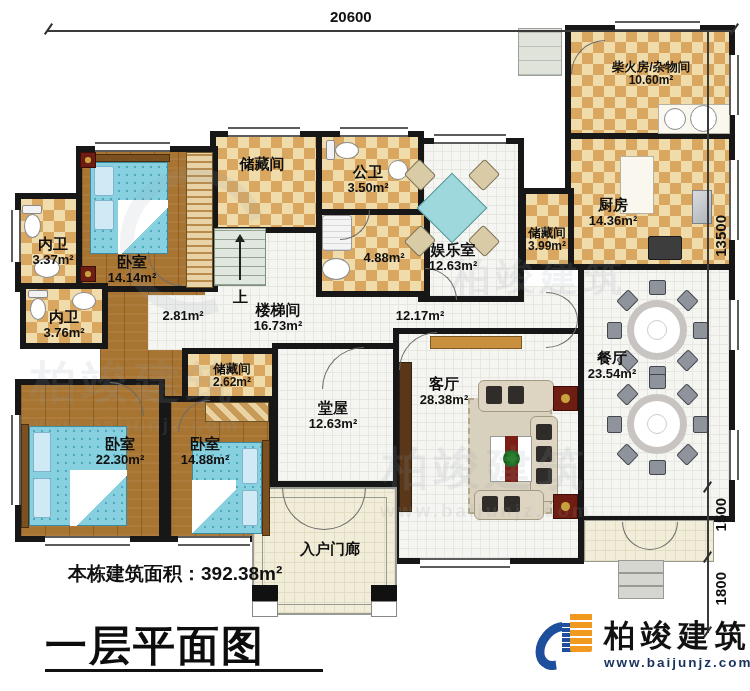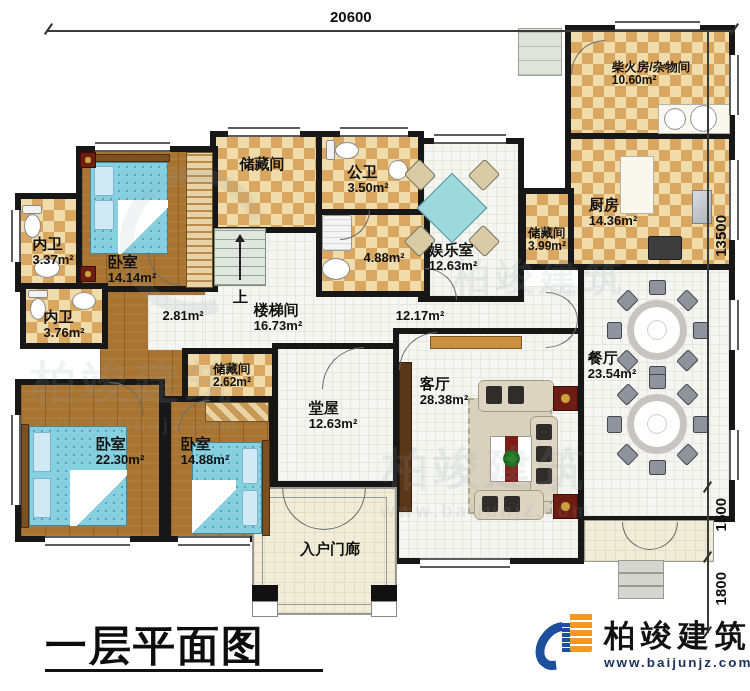--- a/index.html
+++ b/index.html
@@ -7,21 +7,21 @@
   #canvas{position:relative;width:750px;height:691px;background:#ffffff;overflow:hidden;}
   
   .room{position:absolute;box-sizing:border-box;border:6px solid #171717;}
   .nob{border:none;}
   .checker{background:repeating-conic-gradient(#d9a75f 0% 25%,#f0dcab 0% 50%) 0 0/22px 22px;}
   .wood{background-color:#a87431;background-image:repeating-linear-gradient(90deg,rgba(70,38,8,.28) 0 1px,transparent 1px 24px),repeating-linear-gradient(0deg,rgba(255,255,255,.06) 0 2px,transparent 2px 9px);}
   .tile{background-color:#f5f5f2;background-image:repeating-linear-gradient(0deg,#e7e7e2 0 1px,transparent 1px 9px),repeating-linear-gradient(90deg,#e7e7e2 0 1px,transparent 1px 9px);}
   .beige{background-color:#f2edd8;background-image:repeating-linear-gradient(0deg,#e3ddc3 0 1px,transparent 1px 10px),repeating-linear-gradient(90deg,#e3ddc3 0 1px,transparent 1px 10px);}
   .stoop{background:#dfe3da;border:1px solid #9aa09a;box-sizing:border-box;background-image:repeating-linear-gradient(0deg,#b9c0b8 0 1px,transparent 1px 14px);}
   
-  .rlabel{position:absolute;transform:translate(-50%,-50%);text-align:left;color:#101010;font-weight:bold;line-height:1.12;white-space:nowrap;z-index:40;}
+  .rlabel{position:absolute;transform:translate(-50%,-50%);text-align:center;color:#101010;font-weight:bold;line-height:1.12;white-space:nowrap;z-index:40;}
   .rname{display:block;font-size:15px;}
   .rarea{display:block;font-size:13px;}
   .small .rname{font-size:12.5px;} .small .rarea{font-size:12px;}
   .win{position:absolute;box-sizing:border-box;background:linear-gradient(#ffffff 0 42%,#8a8a8a 42% 58%,#ffffff 58%);border-top:2px solid #5c5c5c;border-bottom:2px solid #5c5c5c;height:10px;z-index:20;}
   .winv{position:absolute;box-sizing:border-box;background:linear-gradient(90deg,#ffffff 0 42%,#8a8a8a 42% 58%,#ffffff 58%);border-left:2px solid #5c5c5c;border-right:2px solid #5c5c5c;width:10px;z-index:20;}
   .arc{position:absolute;border:1.5px solid #6b6b6b;box-sizing:border-box;z-index:18;}
   .arc.tl{border-radius:100% 0 0 0;border-right:none;border-bottom:none;}
   .arc.tr{border-radius:0 100% 0 0;border-left:none;border-bottom:none;}
   .arc.bl{border-radius:0 0 0 100%;border-right:none;border-top:none;}
   .arc.br{border-radius:0 0 100% 0;border-left:none;border-top:none;}
@@ -330,20 +330,23 @@
     <span class="rarea">12.63m²</span>
   </div>
   <div class="rlabel" style="left:444px;top:392px">
     <span class="rname">客厅</span>
     <span class="rarea">28.38m²</span>
   </div>
   <div class="rlabel" style="left:330px;top:549px">
     <span class="rname">入户门廊</span>
   </div>
 
+  <div class="stat" style="left:68px;top:561px">
+    <span>本栋建筑面积：</span><span>392.38m²</span>
+  </div>
   <div class="titlerow" style="left:45px;top:618px">
     <span class="title-main">一层平面图</span>
   </div>
   <div class="underline" style="left:45px;top:669px;width:278px;height:3px"></div>
   <div class="logo" style="left:538px;top:612px">
     <div class="logo-icon">
       <div class="swoosh"></div>
       <div class="bldg2"></div>
       <div class="bldg"></div>
     </div>

